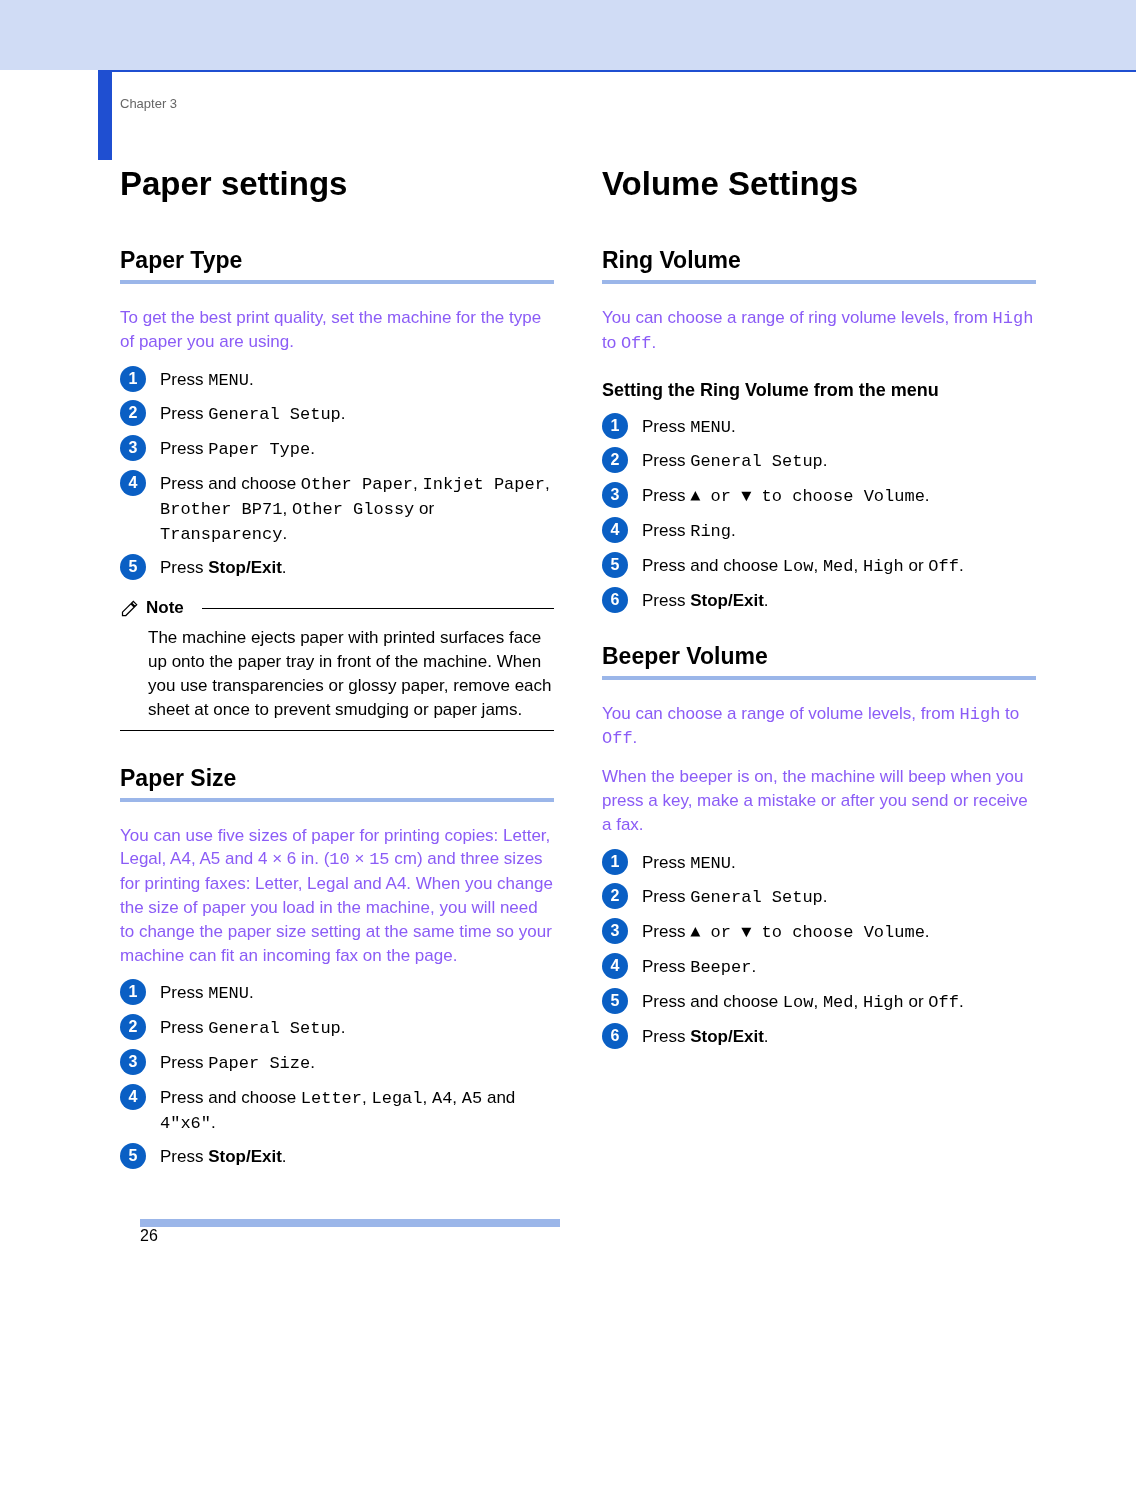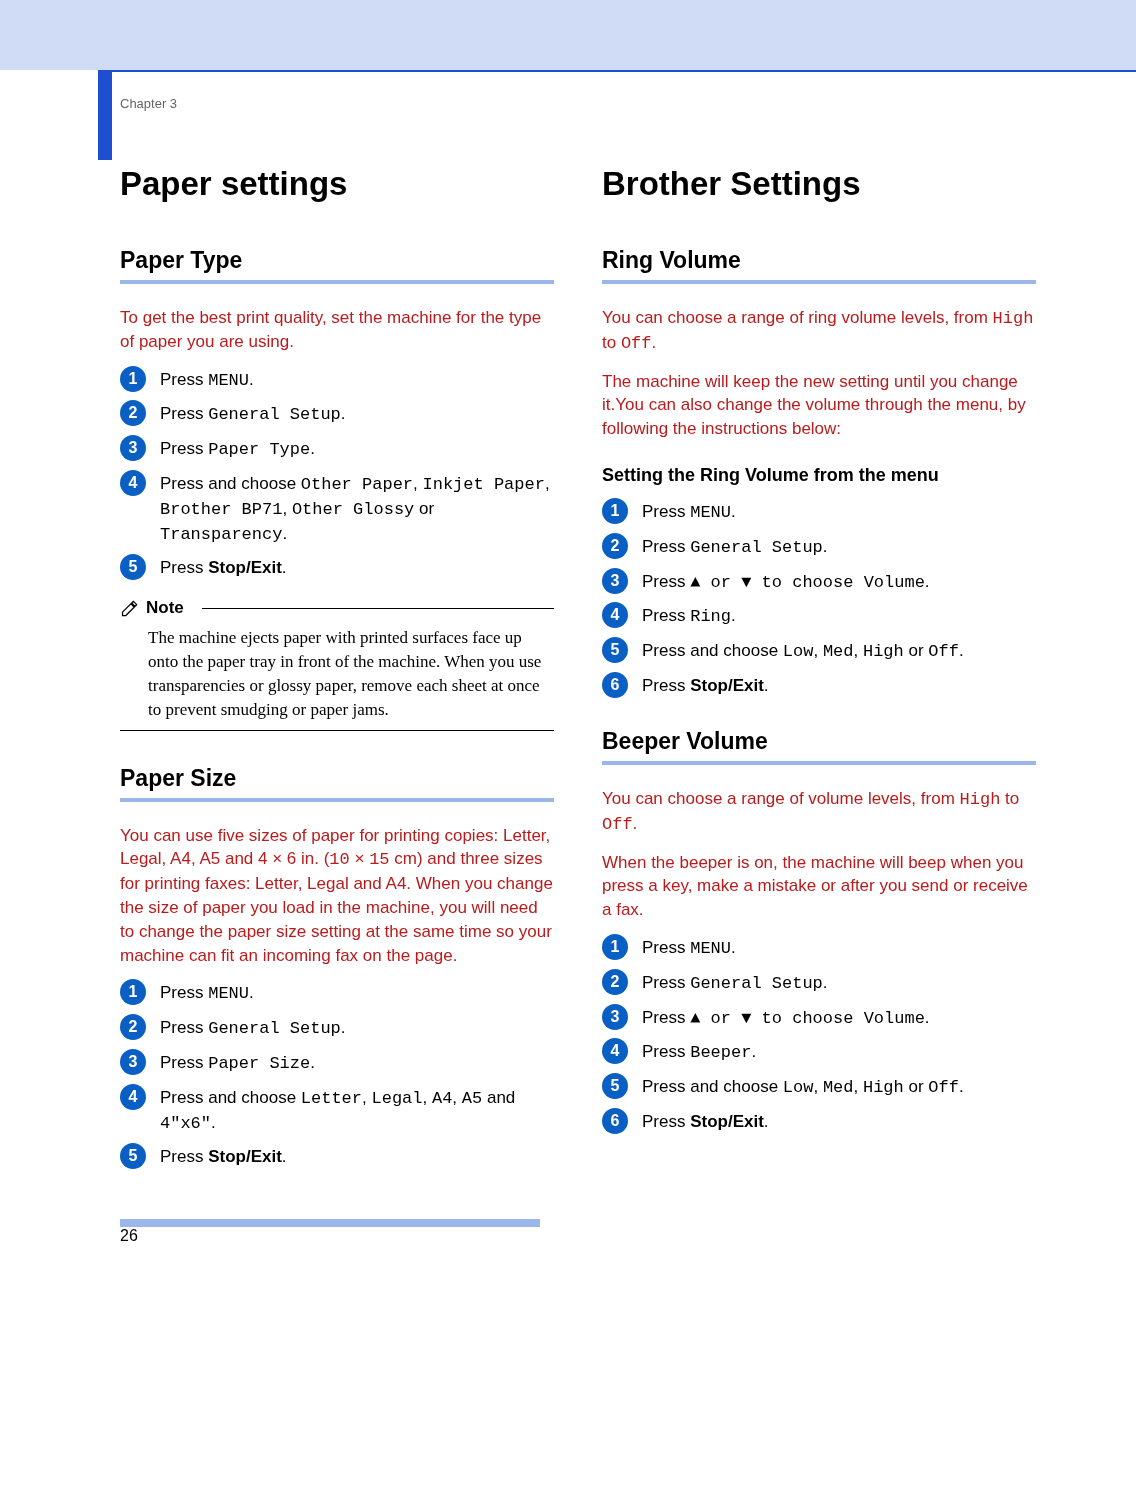--- a/index.html
+++ b/index.html
@@ -63,21 +63,21 @@
   }
   h3 {
     font-size: 18px;
     font-weight: bold;
     margin: 24px 0 14px 0;
   }
   p {
     font-size: 17px;
     line-height: 1.4;
     margin: 0 0 14px 0;
-    color: #b91c1c;
+    color: #8b5cf6;
   }
   .steps { margin: 6px 0 10px 0; }
   .step {
     display: flex;
     align-items: flex-start;
     margin: 10px 0;
   }
   .bullet {
     flex: 0 0 auto;
     width: 26px;
@@ -119,30 +119,30 @@
   .note-line {
     flex: 1;
     height: 1px;
     background: #000;
     margin-left: 12px;
   }
   .note-body {
     font-size: 17px;
     line-height: 1.4;
     margin: 8px 0 8px 28px;
-    font-family: Liberation Serif, serif;
   }
   .note-end {
     height: 1px;
     background: #000;
     margin: 8px 0 34px 0;
   }
   .pgnum-wrap {
     padding-left: 120px;
     padding-bottom: 20px;
+    margin-left: 20px;
   }
   .pg-row { display:flex; align-items:center; gap:0; }
 </style>
 </head>
 <body>
 
 <div class="page">
   <div class="top-bar"></div>
   <div class="blue-rule"></div>
   <div class="tab"></div>
@@ -212,26 +212,25 @@
             <div class="step-text"><span>Press and choose </span><span class="mono">Letter</span><span>, </span><span class="mono">Legal</span><span>, </span><span class="mono">A4</span><span>, </span><span class="mono">A5</span><span> and </span><span class="mono">4"x6"</span><span>.</span></div>
           </div>
         <div class="step">
             <div class="bullet">5</div>
             <div class="step-text"><span>Press </span><span class="bold">Stop/Exit</span><span>.</span></div>
           </div>
       </div>
     </div>
 
     <div class="col">
-      <h1>Brother Settings</h1>
+      <h1>Volume Settings</h1>
 
       <h2>Ring Volume</h2>
       <div class="h2-rule"></div>
       <p><span>You can choose a range of ring volume levels, from </span><span class="mono">High</span><span> to </span><span class="mono">Off</span><span>.</span></p>
-      <p>The machine will keep the new setting until you change it.You can also change the volume through the menu, by following the instructions below:</p>
 
       <h3>Setting the Ring Volume from the menu</h3>
       <div class="steps">
         <div class="step">
             <div class="bullet">1</div>
             <div class="step-text"><span>Press </span><span class="mono">MENU</span><span>.</span></div>
           </div>
         <div class="step">
             <div class="bullet">2</div>
             <div class="step-text"><span>Press </span><span class="mono">General Setup</span><span>.</span></div>

